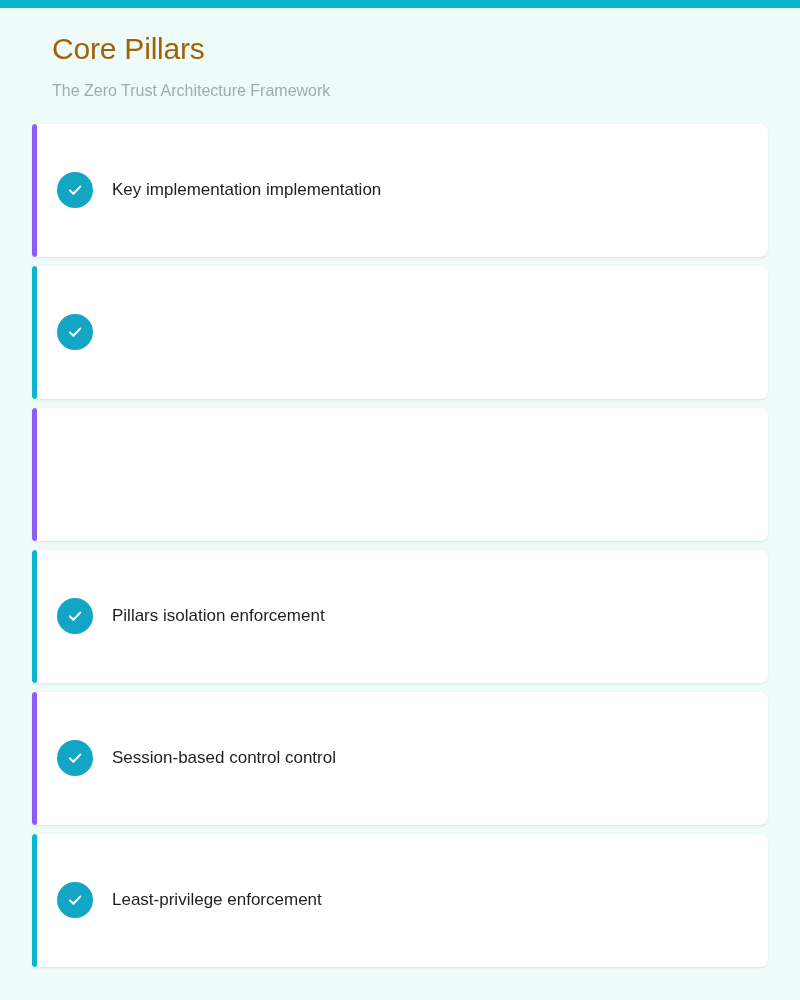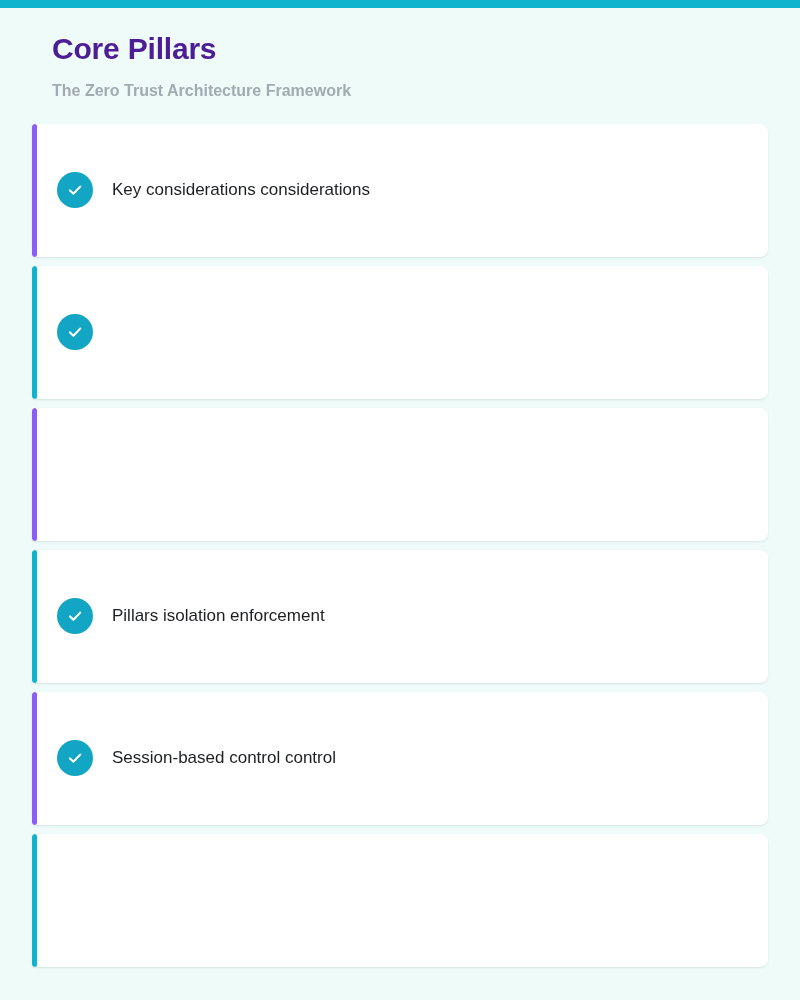--- a/index.html
+++ b/index.html
@@ -26,32 +26,32 @@
     top: 8px; left: 0;
     width: 800px;
     height: 992px;
     box-sizing: border-box;
   }
   .header {
     padding: 24px 32px 0 52px;
   }
   .page-title {
     font-size: 30px;
-    font-weight: bold;
-    color: #4c1d95;
+    font-weight: normal;
+    color: #a16207;
     letter-spacing: -0.2px;
     line-height: 1.15;
     margin: 0;
   }
   .page-subtitle {
     font-size: 16px;
     color: #a2aab2;
     margin-top: 14px;
     line-height: 1.2;
-    font-weight: bold;
+    font-weight: normal;
   }
   .card-list {
     margin-top: 24px;
     padding: 0 32px;
     display: flex;
     flex-direction: column;
     gap: 9px;
   }
   .card {
     position: relative;
@@ -112,21 +112,21 @@
   <div class="card-list">
 
     <div class="card">
       <div class="card-stripe" style="background:#8b5cf6"></div>
       <div class="card-body">
         <span class="check-badge" style="background: rgb(18, 165, 196);">
           <svg width="20" height="20" viewBox="0 0 20 20" aria-hidden="true">
             <path d="M5 10.4 L8.4 13.8 L15.2 6.6" fill="none" stroke="#ffffff" stroke-width="2.1" stroke-linecap="round" stroke-linejoin="round"></path>
           </svg>
         </span>
-        <span class="card-label">Key considerations considerations</span>
+        <span class="card-label">Key implementation implementation</span>
       </div>
     </div>
 
     <div class="card">
       <div class="card-stripe" style="background:#0cb4ce"></div>
       <div class="card-body">
         <span class="check-badge" style="background: rgb(18, 165, 196);">
           <svg width="20" height="20" viewBox="0 0 20 20" aria-hidden="true">
             <path d="M5 10.4 L8.4 13.8 L15.2 6.6" fill="none" stroke="#ffffff" stroke-width="2.1" stroke-linecap="round" stroke-linejoin="round"></path>
           </svg>
@@ -157,16 +157,24 @@
           <svg width="20" height="20" viewBox="0 0 20 20" aria-hidden="true">
             <path d="M5 10.4 L8.4 13.8 L15.2 6.6" fill="none" stroke="#ffffff" stroke-width="2.1" stroke-linecap="round" stroke-linejoin="round"></path>
           </svg>
         </span>
         <span class="card-label">Session-based control control</span>
       </div>
     </div>
 
     <div class="card">
       <div class="card-stripe" style="background:#0cb4ce"></div>
+      <div class="card-body">
+        <span class="check-badge" style="background: rgb(18, 165, 196);">
+          <svg width="20" height="20" viewBox="0 0 20 20" aria-hidden="true">
+            <path d="M5 10.4 L8.4 13.8 L15.2 6.6" fill="none" stroke="#ffffff" stroke-width="2.1" stroke-linecap="round" stroke-linejoin="round"></path>
+          </svg>
+        </span>
+        <span class="card-label">Least-privilege enforcement</span>
+      </div>
     </div>
 
   </div>
 </div>
 
 </body></html>

